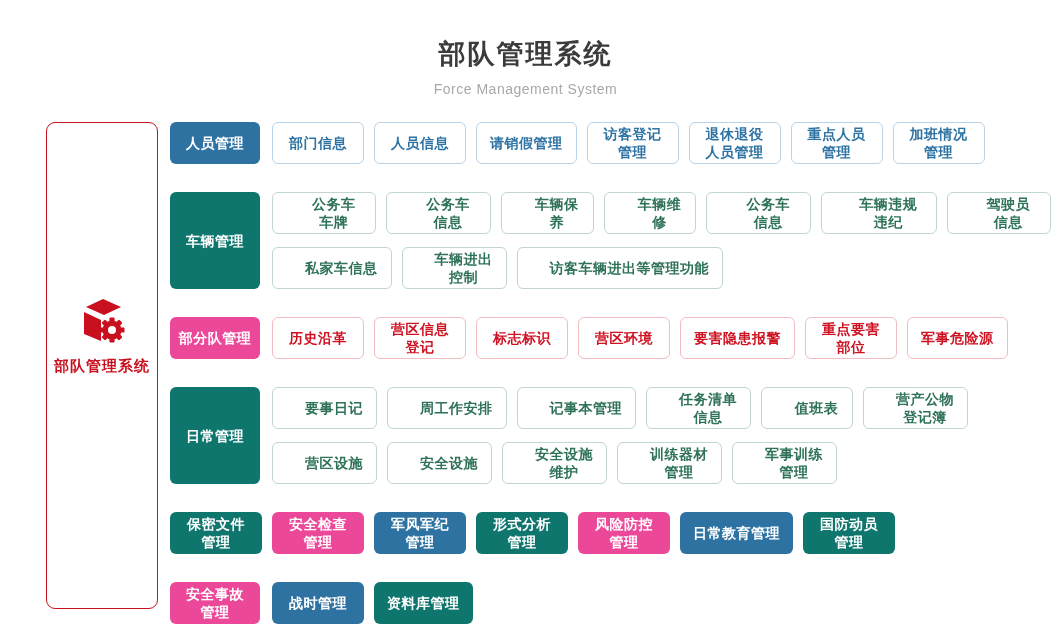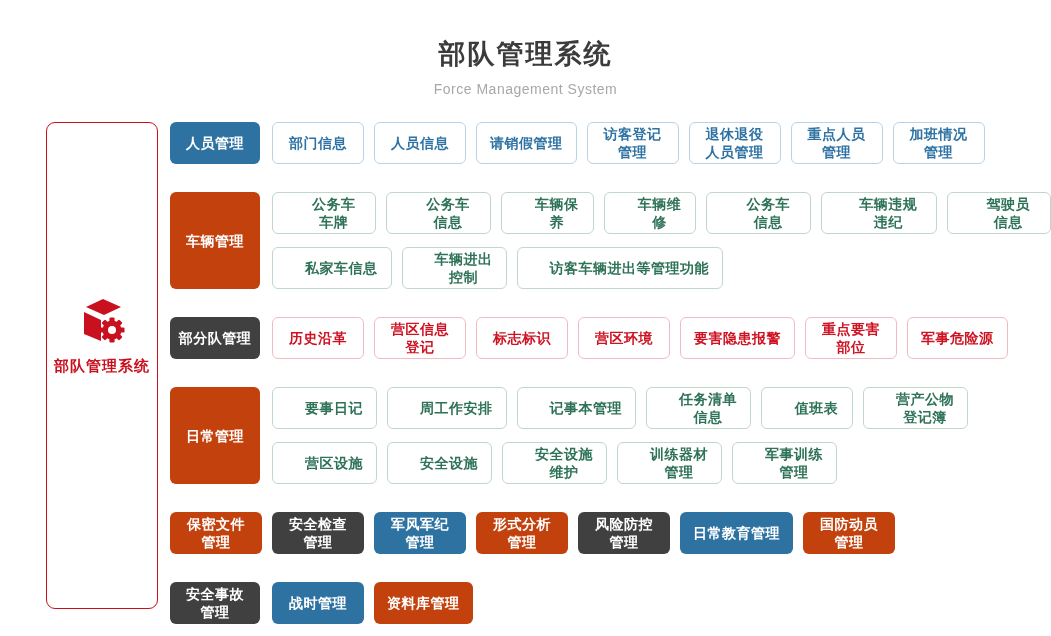--- a/index.html
+++ b/index.html
@@ -38,22 +38,22 @@
     border-radius:6px;
     display:flex; align-items:center; justify-content:center;
     text-align:center;
     font-size:14px; font-weight:bold; line-height:18px;
     white-space:pre-line; letter-spacing:0.5px;
     cursor:default;
   }
   .cat { width:90px; min-width:90px; flex:none; padding:0 4px; height:auto; align-self:stretch; }
 
   .solid-blue  { background:#2e72a2; color:#ffffff; }
-  .solid-green { background:#c2410c; color:#ffffff; }
-  .solid-red   { background:#404040; color:#ffffff; }
+  .solid-green { background:#0f766e; color:#ffffff; }
+  .solid-red   { background:#ec4899; color:#ffffff; }
   .ol-blue  { background:#ffffff; border:1px solid #b8d3e8; color:#2e73a3; }
   .ol-green { background:#ffffff; border:1px solid #c0d7cb; color:#2e7257;padding-left:32px; }
   .ol-red   { background:#ffffff; border:1px solid #f1bcc1; color:#ce1222; }
 </style>
 </head>
 <body>
 
 <div class="header">
   <div class="title">部队管理系统</div>
   <div class="subtitle">Force Management System</div>

